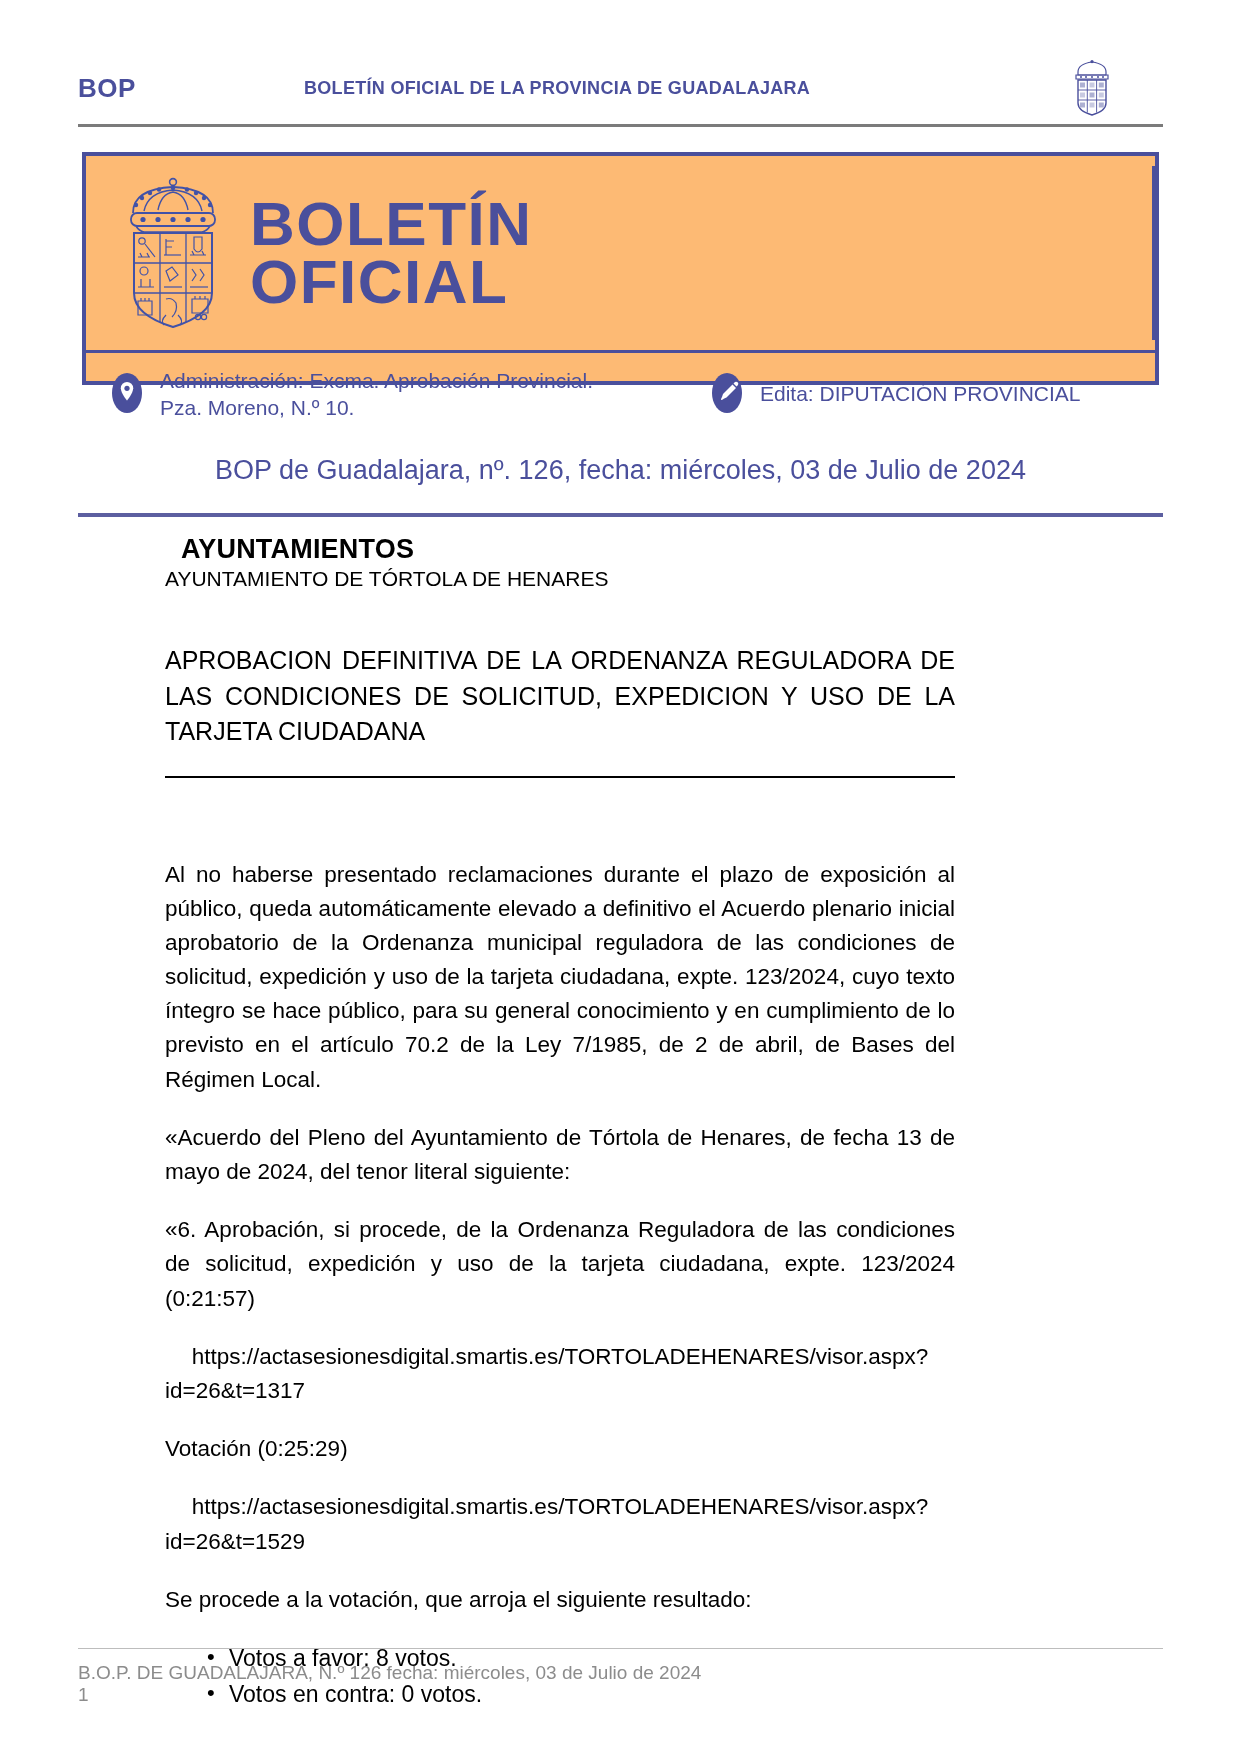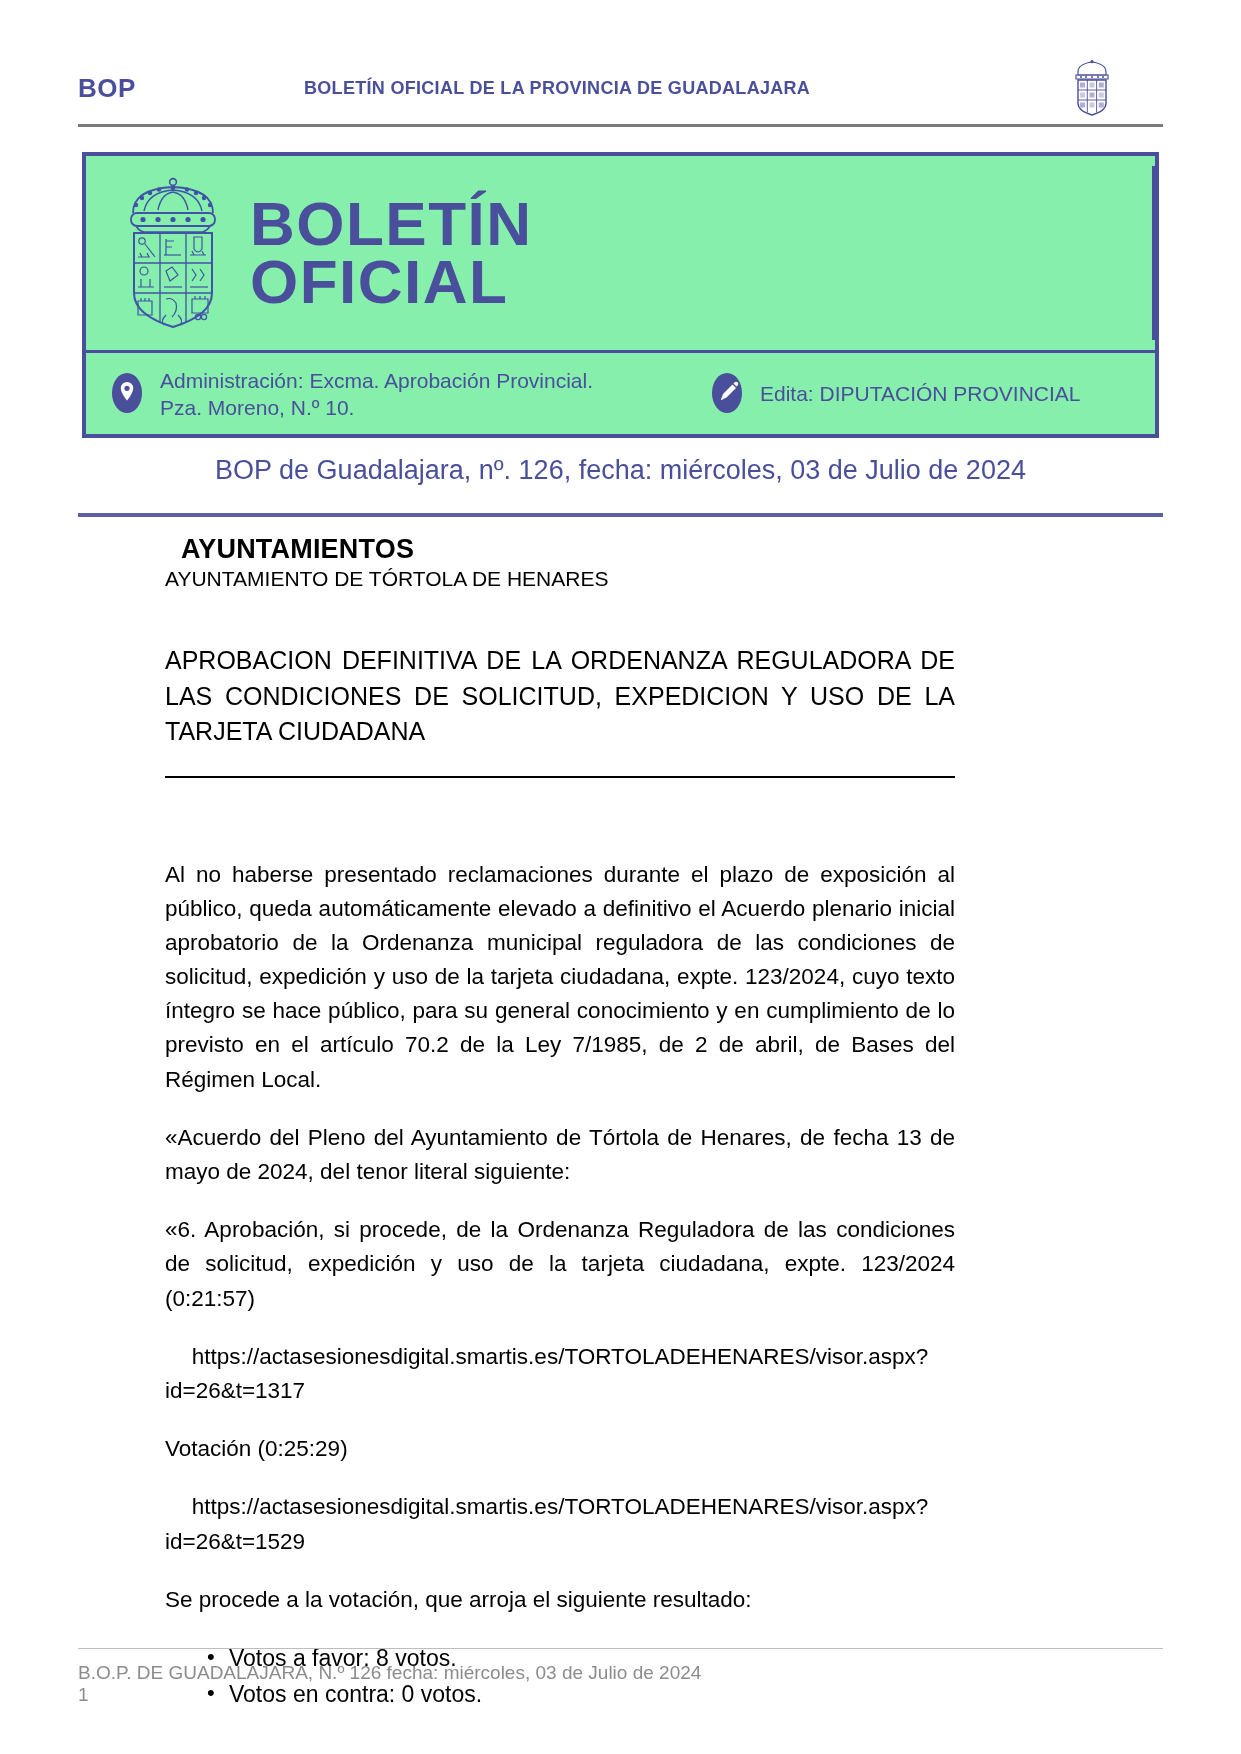--- a/index.html
+++ b/index.html
@@ -72,23 +72,23 @@
     height: 3px;
     background: #7b7b7b;
   }
 
   
   .masthead {
     position: absolute;
     left: 82px;
     top: 152px;
     width: 1077px;
-    height: 286px;
+    height: 233px;
     border: 4px solid #4a4f9c;
-    background: #86efac;
+    background: #fdba74;
   }
 
   .masthead-top {
     display: flex;
     height: 197px;
     border-bottom: 3px solid #4a4f9c;
     align-items: stretch;
   }
 
   .mh-shield {

